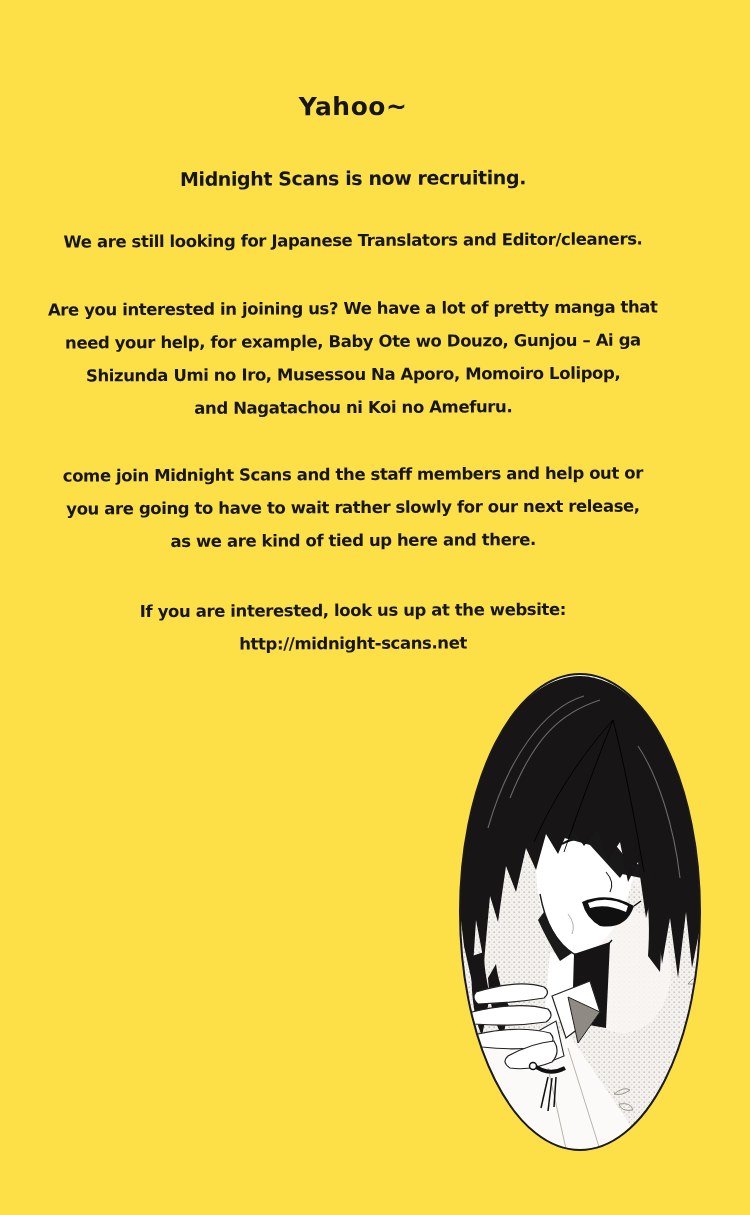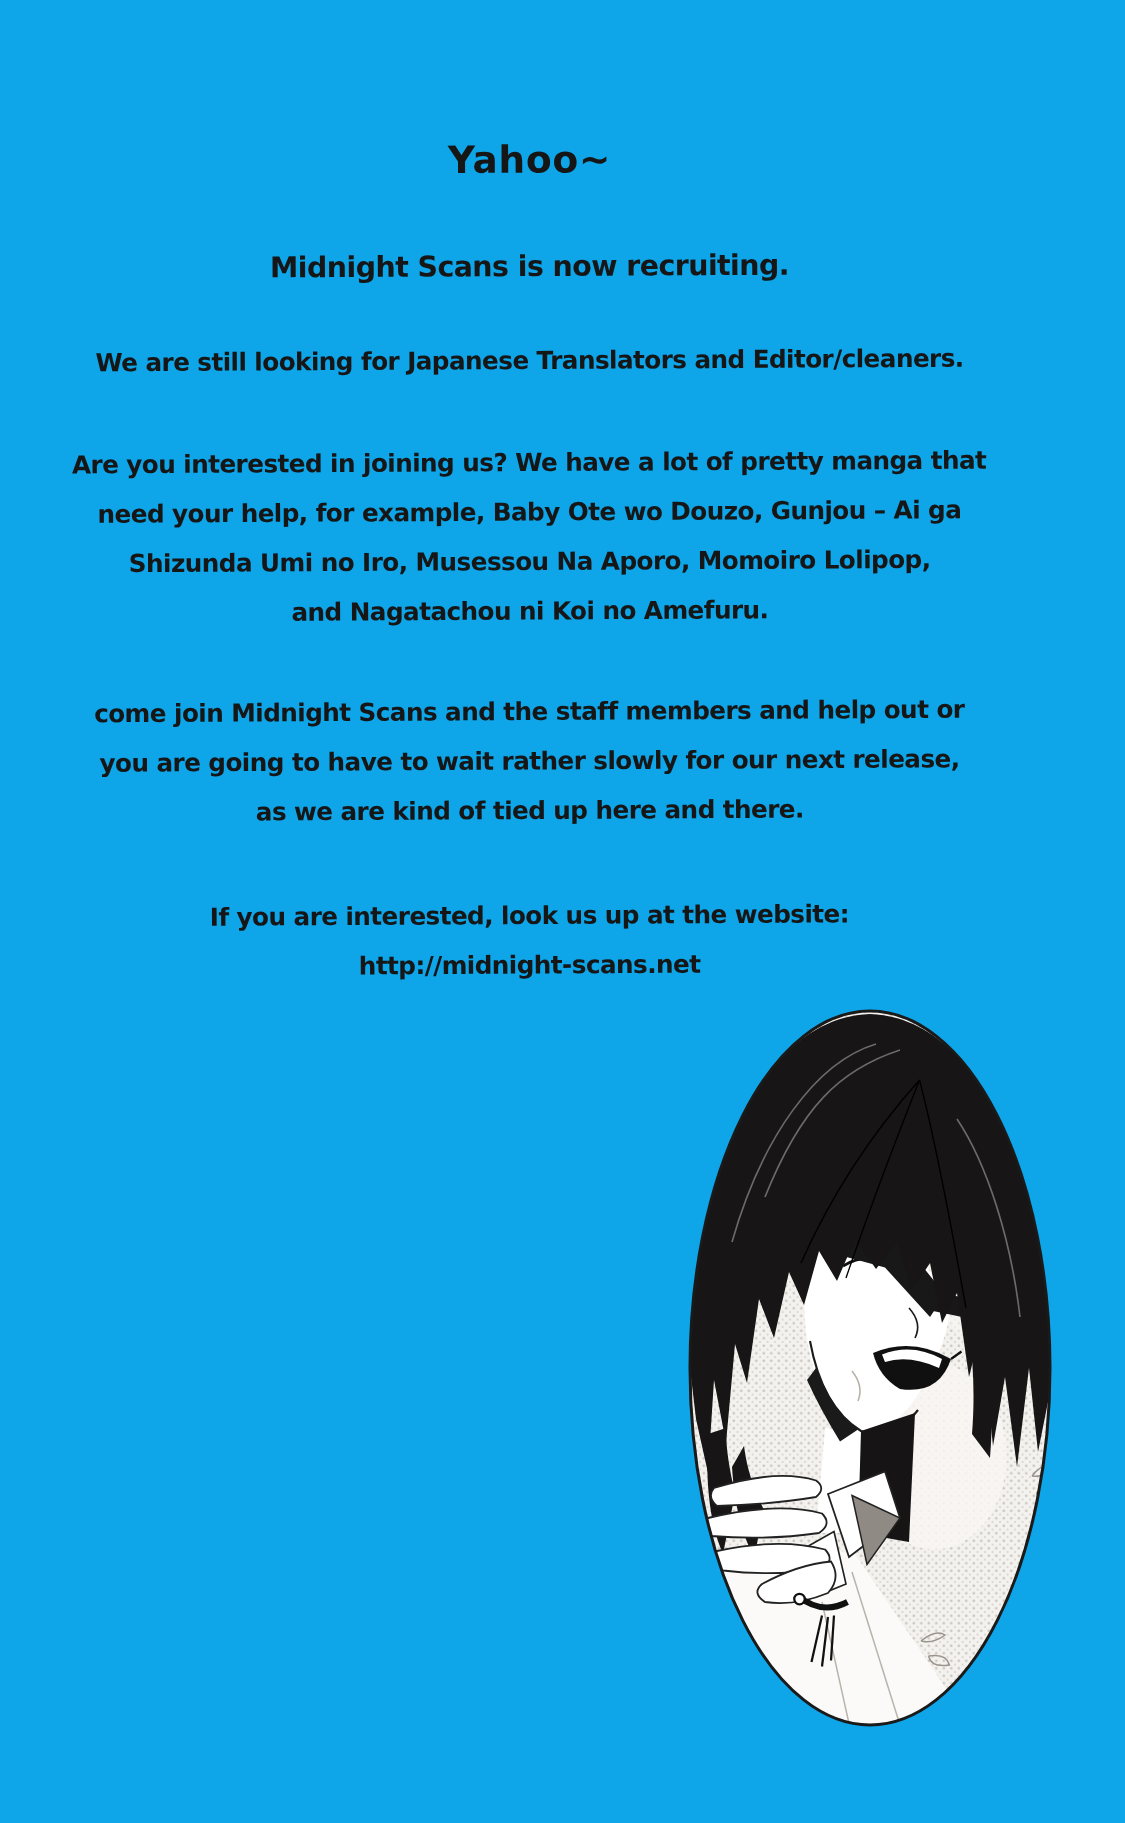--- a/index.html
+++ b/index.html
@@ -1,17 +1,17 @@
 <!DOCTYPE html>
 <html><head>
 <meta charset="utf-8">
 <style>
   html,body{margin:0;padding:0;background:#e8e8e8;}
   .page{
-    position:relative; width:750px; height:1215px; background:#0ea5e9;
+    position:relative; width:750px; height:1215px; background:#fde047;
     overflow:hidden; font-family:"DejaVu Sans", sans-serif; color:#161616;
     margin:0 auto;
   }
   .text-col{
     position:absolute; left:0; top:0; width:706px; height:100%;
     text-align:center; pointer-events:none;
   }
   .tline{
     position:absolute; left:0; width:100%; text-align:center;
     font-weight:700; letter-spacing:-0.4px; white-space:nowrap;

